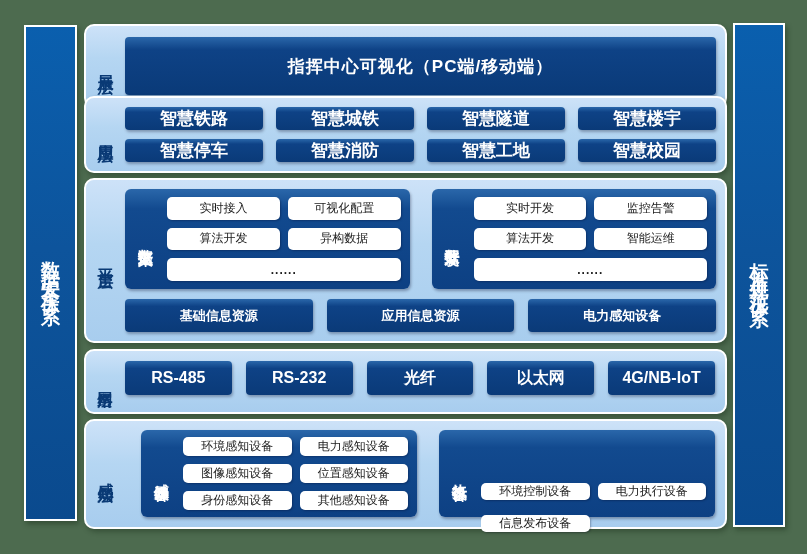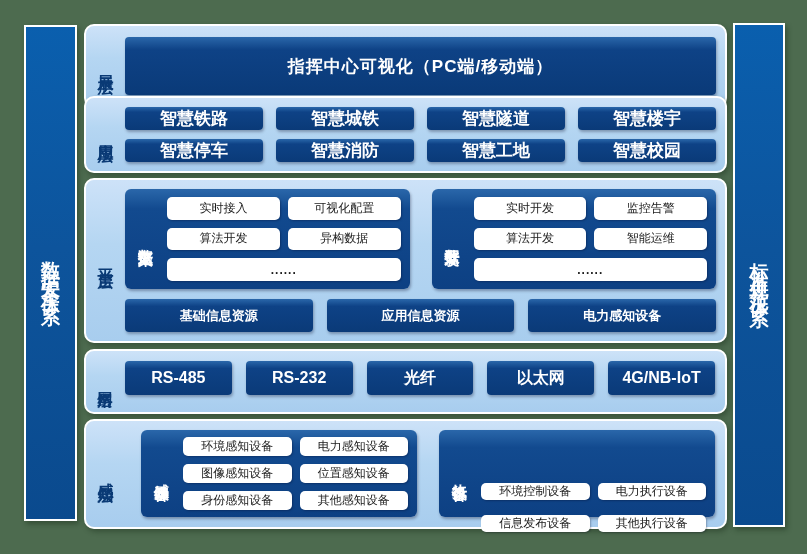--- a/index.html
+++ b/index.html
@@ -233,19 +233,18 @@
         </div>
       </div>
       <div class="group-box">
         <div class="group-label">
           <span class="vtext">执行设备</span>
         </div>
         <div class="group-grid rows-2">
           <div class="white-box">环境控制设备</div>
           <div class="white-box">电力执行设备</div>
           <div class="white-box">信息发布设备</div>
-          <div class="white-box">其他执行设备</div>
         </div>
       </div>
     </div>
   </div>
 
 </div>
 
 </body></html>

